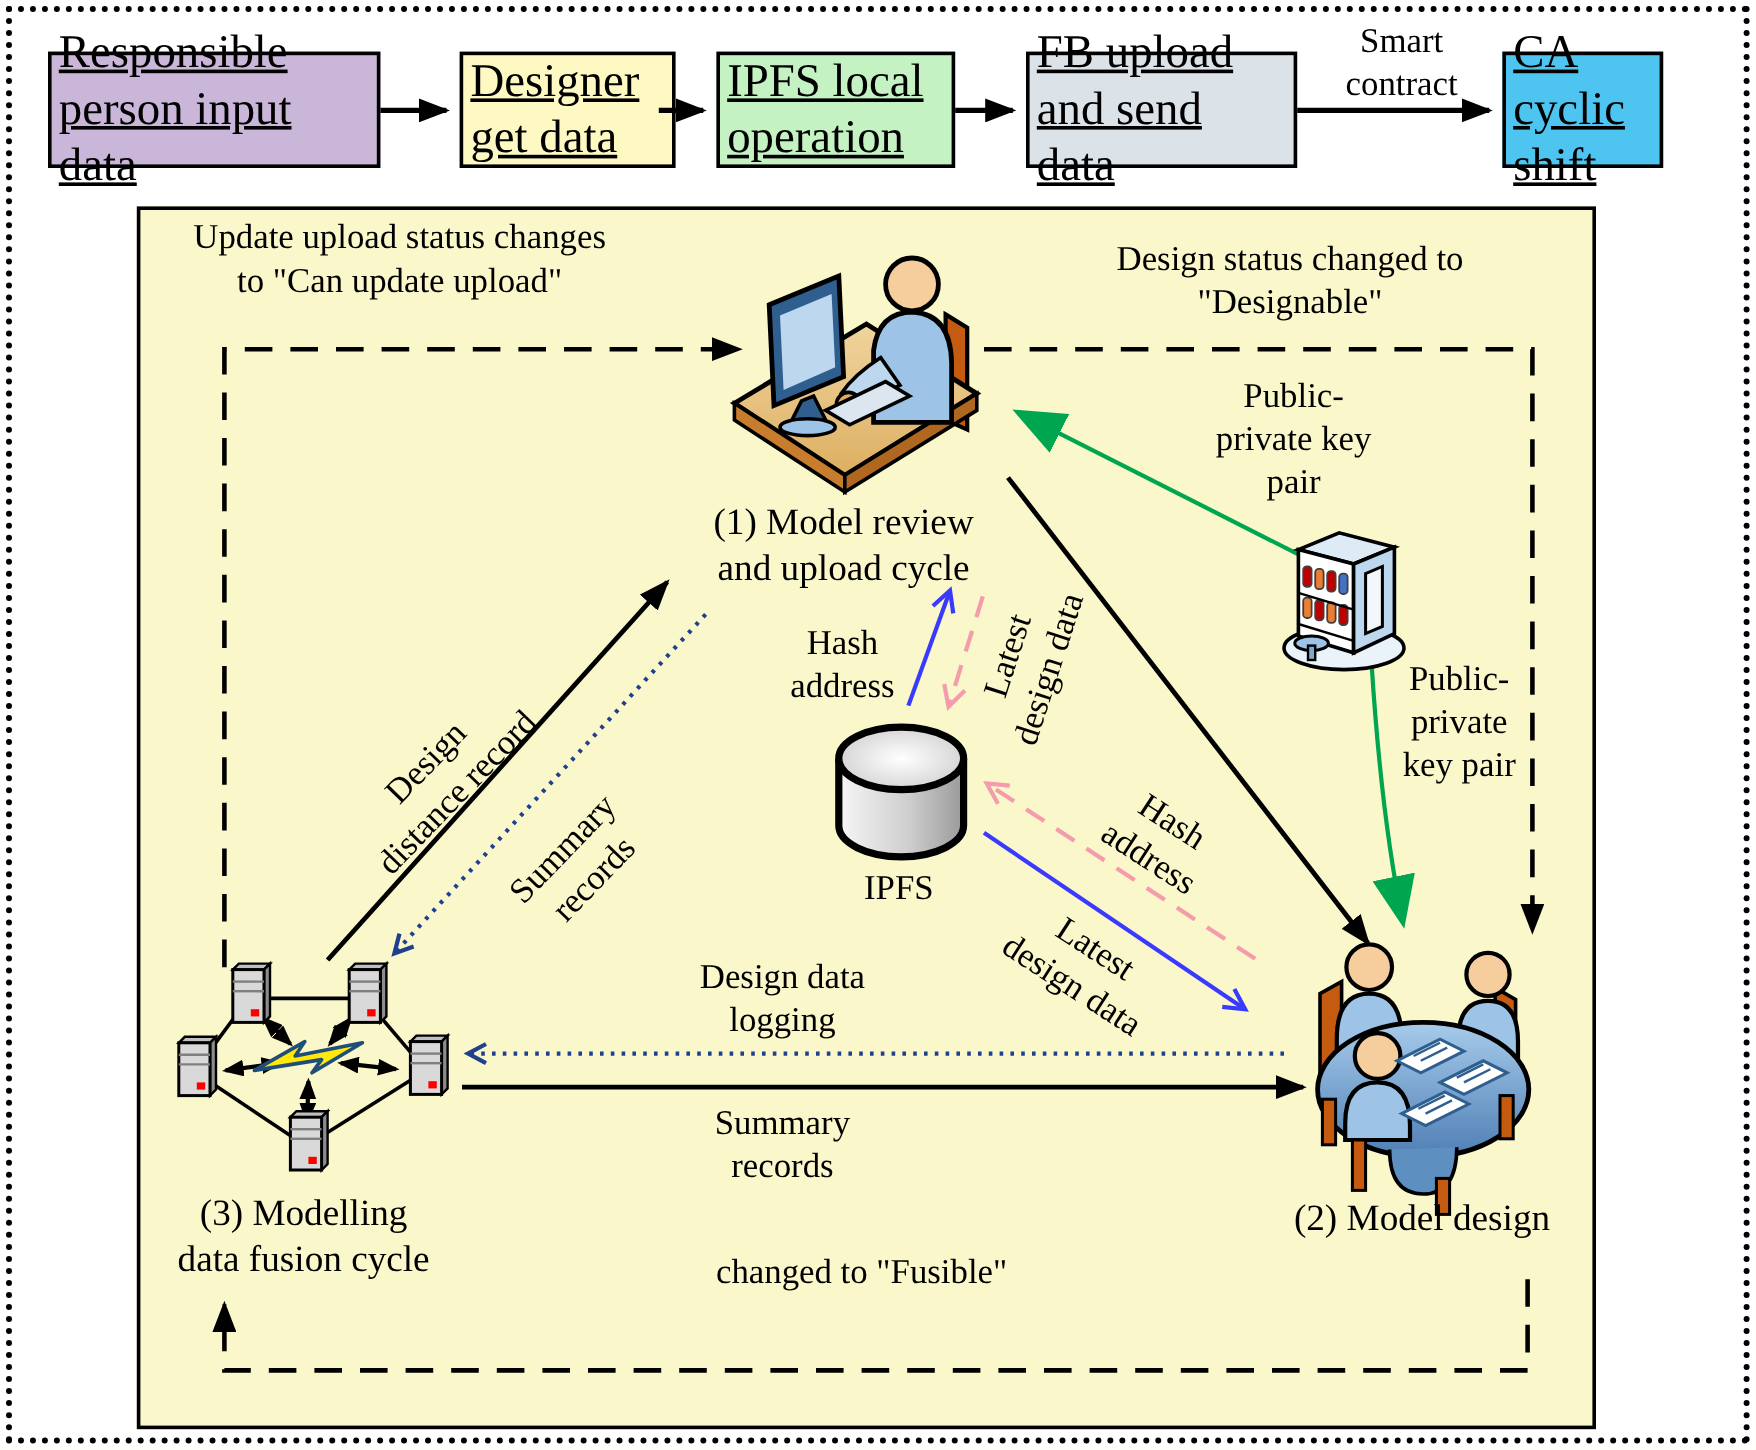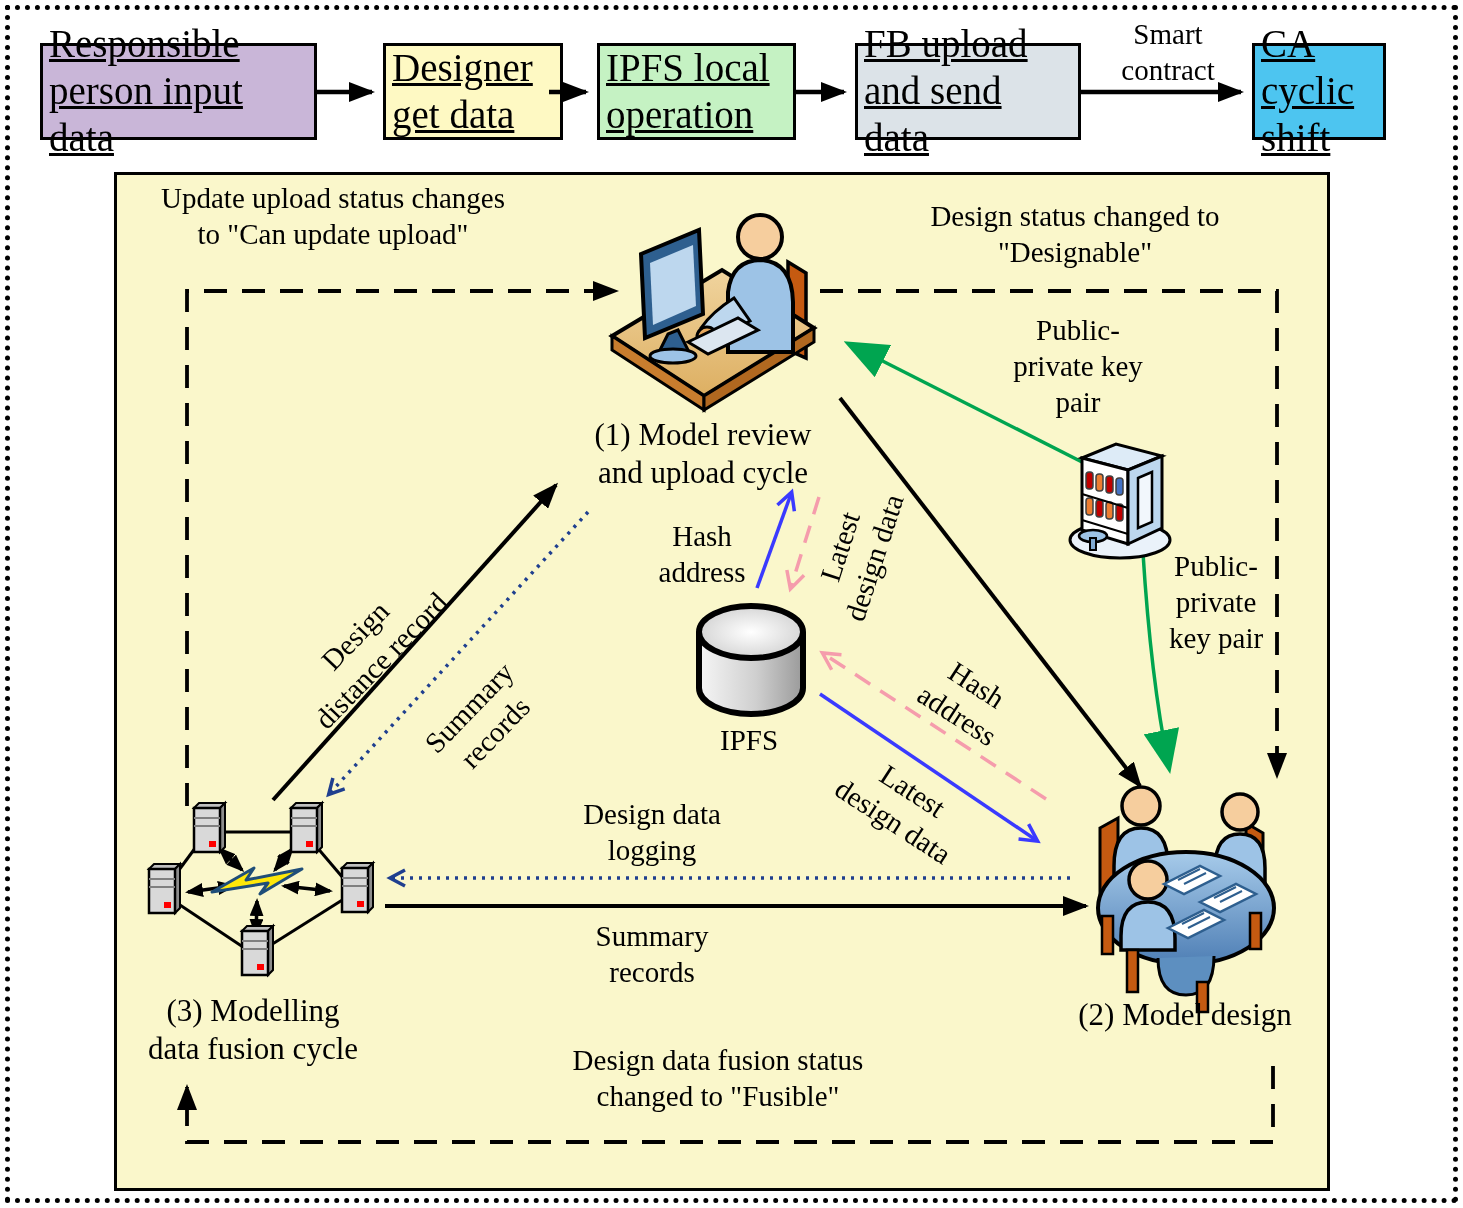--- a/index.html
+++ b/index.html
@@ -334,16 +334,15 @@
   <div class="label cap" style="left:1185px;top:996px;">
     <div>(2) Model design</div>
   </div>
 
   <div class="label cap" style="left:253px;top:992px;">
     <div>(3) Modelling</div>
     <div>data fusion cycle</div>
   </div>
 
   <div class="label" style="left:718px;top:1042px;">
-    <div>Design data fusion status</div>
     <div>changed to "Fusible"</div>
   </div>
 </div>
 
 </body></html>

